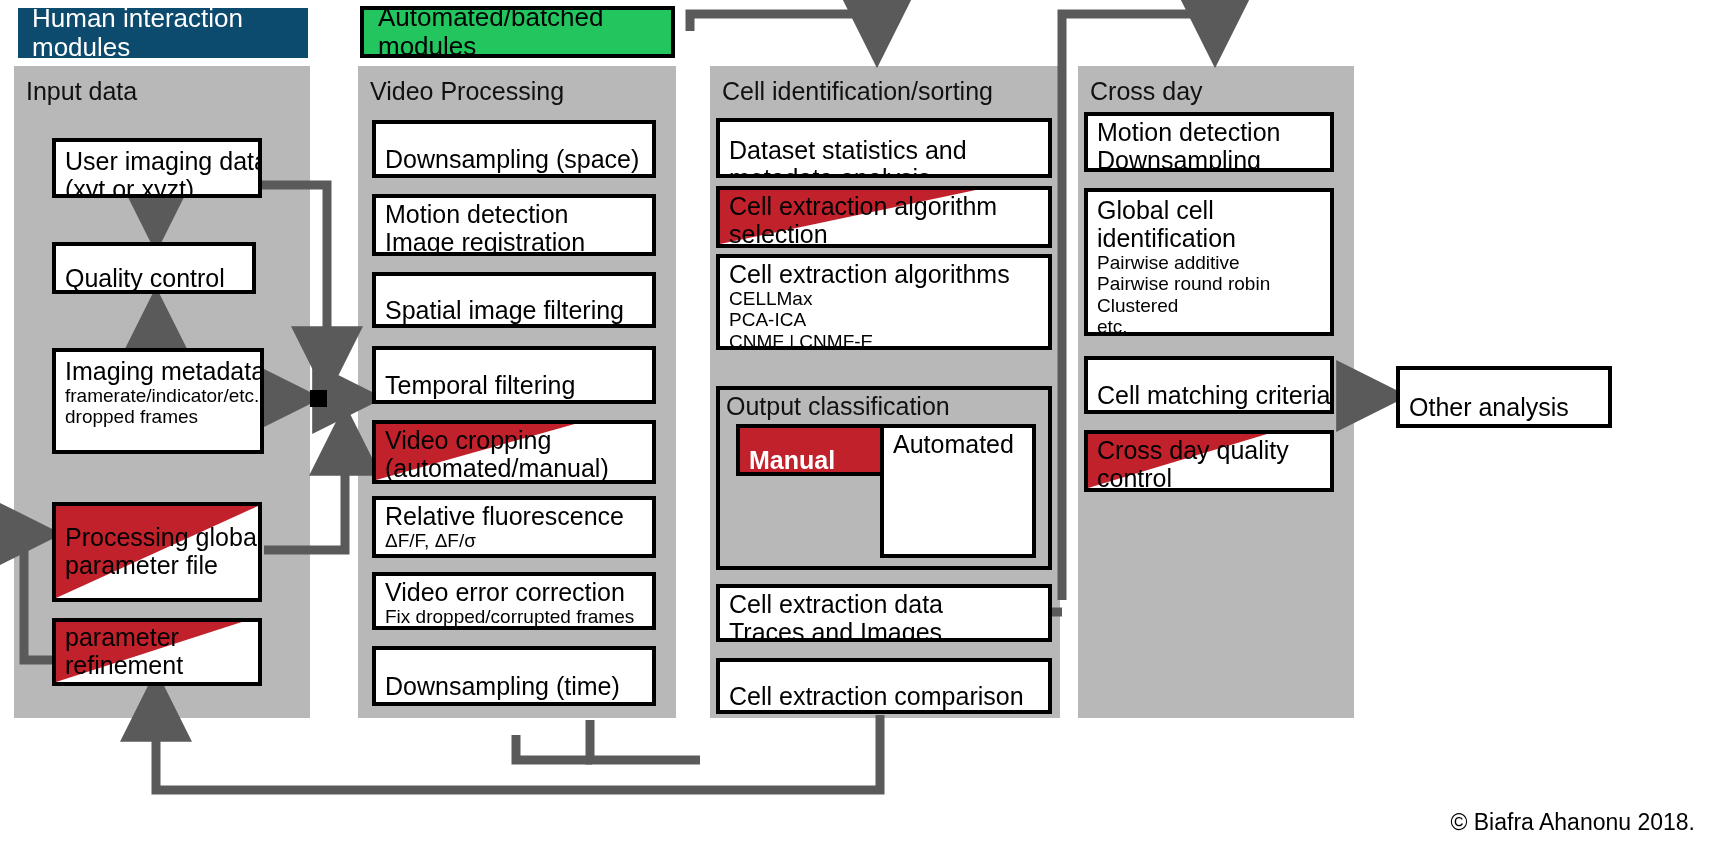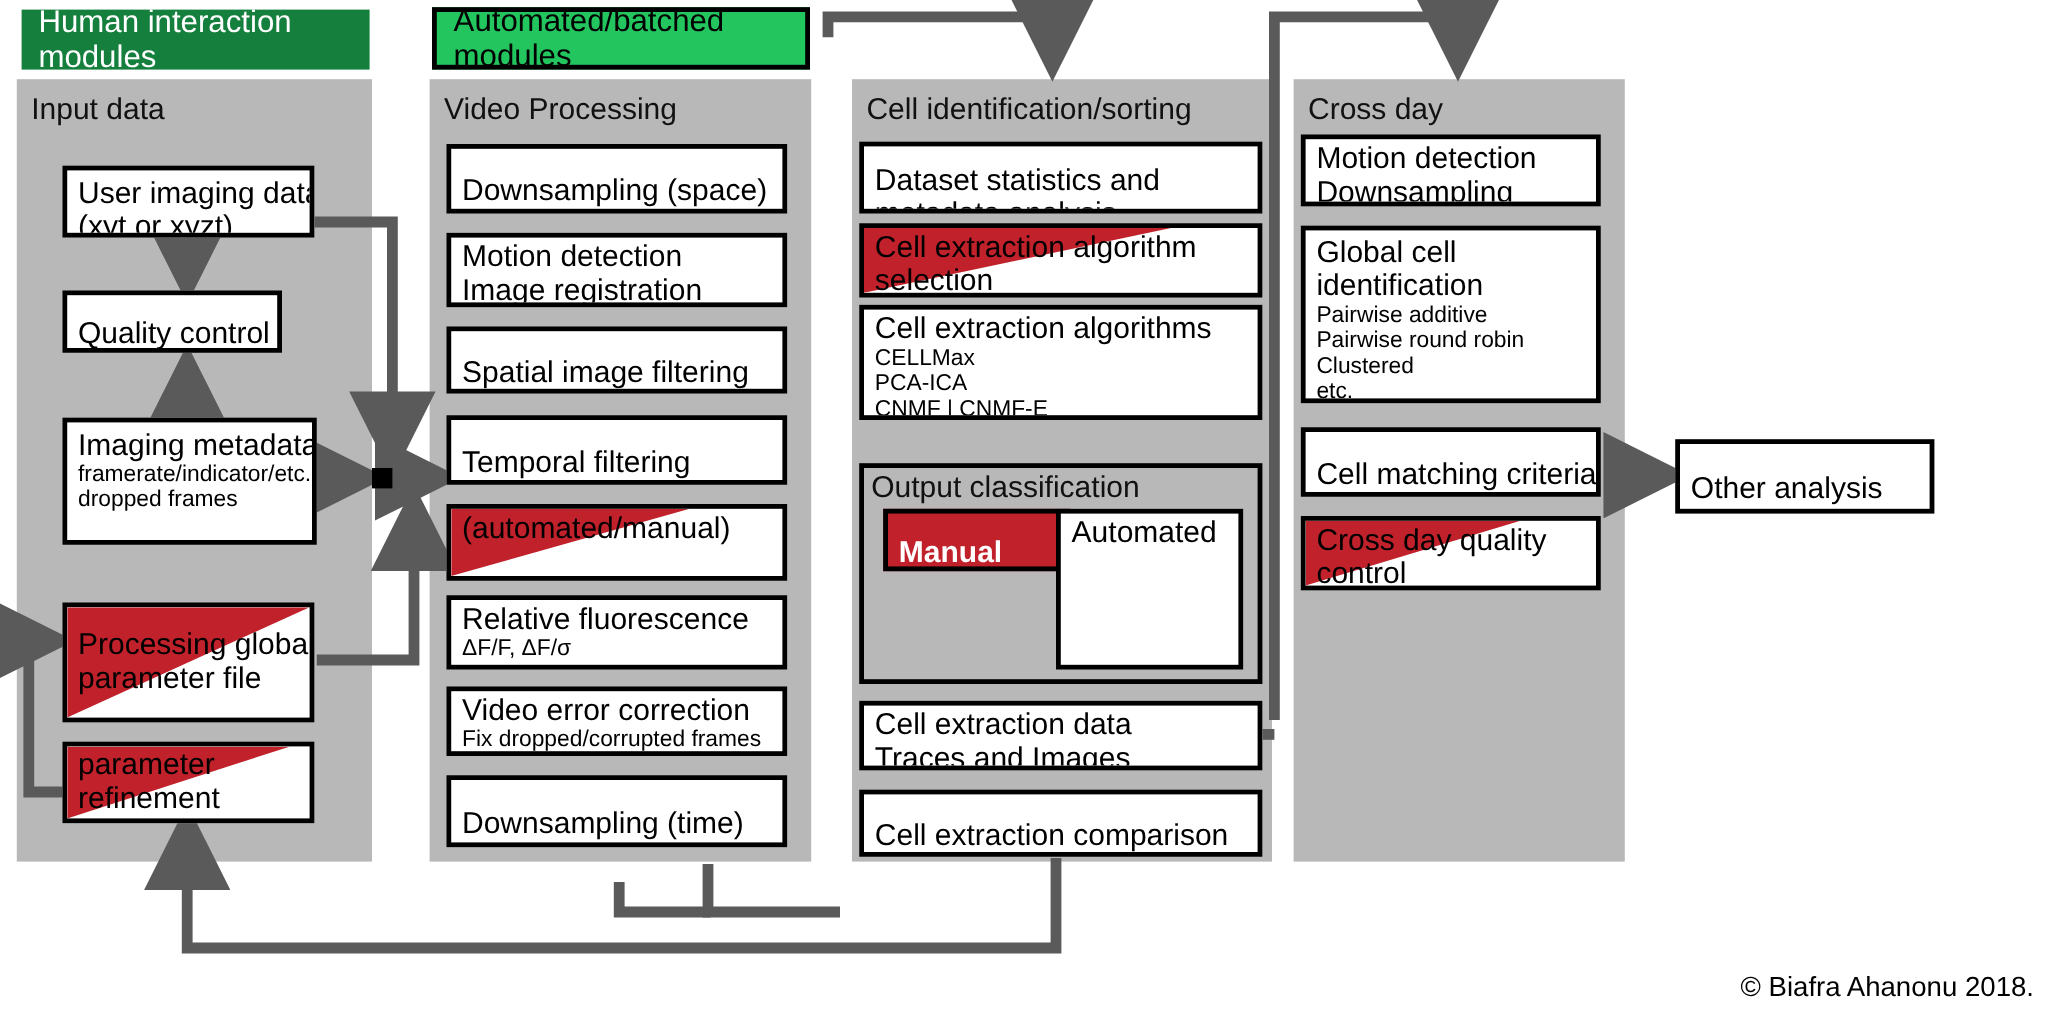--- a/index.html
+++ b/index.html
@@ -4,21 +4,21 @@
 <style>
   html,body{margin:0;padding:0;background:#ffffff;}
   body{width:1713px;height:852px;position:relative;overflow:hidden;
        font-family:"Liberation Sans","DejaVu Sans",sans-serif;color:#000;}
 
   #stage{position:absolute;left:0;top:0;width:1713px;height:852px;}
 
   
   .legend{position:absolute;box-sizing:border-box;display:flex;align-items:center;
           padding:0 14px;font-size:26px;line-height:1.1;}
-  .legend.human{background:#15803d;color:#ffffff;border:0;}
+  .legend.human{background:#0c4a6e;color:#ffffff;border:0;}
   .legend.auto{background:#22c55e;color:#000000;border:4px solid #000000;}
 
   
   .panel{position:absolute;box-sizing:border-box;background:#b8b8b8;}
   .panel-title{position:absolute;font-size:25px;color:#111;white-space:nowrap;}
 
   
   .box{position:absolute;box-sizing:border-box;background:#ffffff;
        border:4px solid #000000;overflow:hidden;}
   .box .txt{position:relative;z-index:2;padding:5px 9px 0 9px;}
@@ -107,21 +107,21 @@
     <rect x="310" y="390" width="17" height="17" fill="#000000"></rect>
   </svg>
 
   <div class="box" style="left:52px;top:138px;width:210px;height:60px;">
     <div class="txt">
       <span class="t1">User imaging data</span>
       <span class="t1">(xyt or xyzt)</span>
     </div>
   </div>
 
-  <div class="box center" style="left:52px;top:242px;width:183px;height:52px;">
+  <div class="box center" style="left:52px;top:242px;width:204px;height:52px;">
     <div class="txt">
       <span class="t1">Quality control</span>
     </div>
   </div>
 
   <div class="box" style="left:52px;top:348px;width:212px;height:106px;">
     <div class="txt">
       <span class="t1">Imaging metadata</span>
       <span class="t2">framerate/indicator/etc.</span>
       <span class="t2">dropped frames</span>
@@ -165,20 +165,21 @@
 
   <div class="box center" style="left:372px;top:346px;width:284px;height:58px;">
     <div class="txt">
         <span class="t1">Temporal filtering</span>
       </div>
   </div>
 
   <div class="box" style="left:372px;top:420px;width:284px;height:64px;">
     <div class="wedge" style="clip-path:polygon(0 0,72% 0,0 100%);"></div>
     <div class="txt" style="padding-top:2px;">
+      <span class="t1">Video cropping</span>
       <span class="t1">(automated/manual)</span>
     </div>
   </div>
 
   <div class="box" style="left:372px;top:496px;width:284px;height:62px;">
     <div class="txt" style="padding-top:2px;">
       <span class="t1">Relative fluorescence</span>
       <span class="t2">ΔF/F, ΔF/σ</span>
     </div>
   </div>

